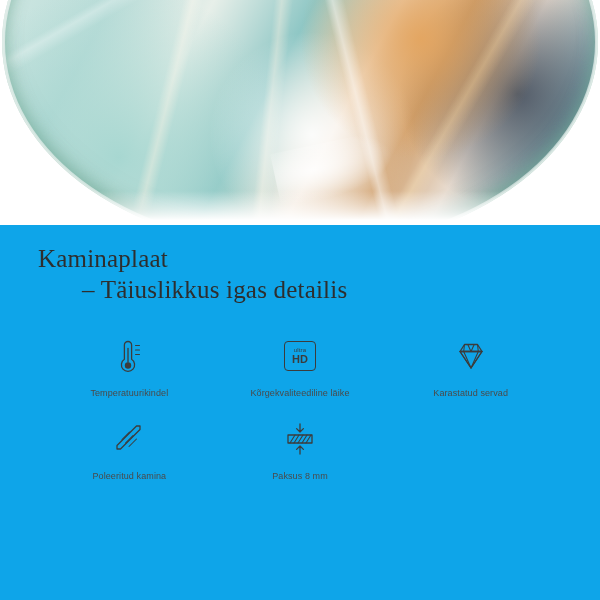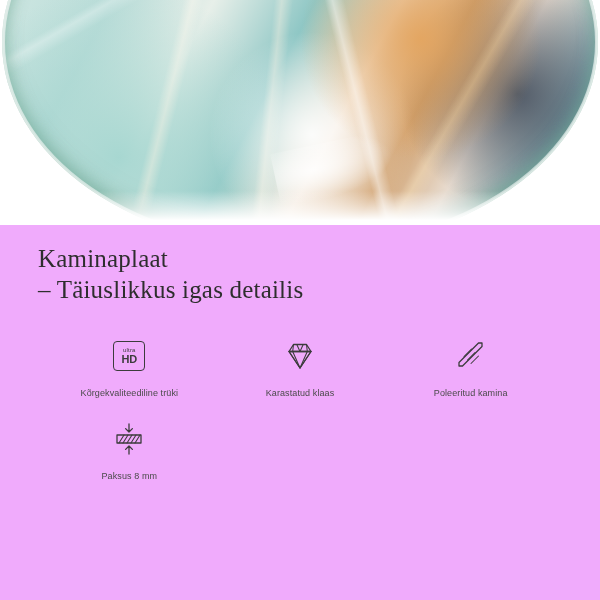--- a/index.html
+++ b/index.html
@@ -11,21 +11,21 @@
     height: 600px;
     background: #ffffff;
     font-family: "Liberation Sans", sans-serif;
     overflow: hidden;
   }
 
   .page {
     position: relative;
     width: 600px;
     height: 600px;
-    background: #f0abfc;
+    background: #0ea5e9;
     overflow: hidden;
   }
 
   
   .hero {
     position: relative;
     width: 600px;
     height: 225px;
     overflow: hidden;
     background: #ffffff;
@@ -102,21 +102,21 @@
   }
   .title {
     font-family: "Liberation Serif", serif;
     font-size: 25px;
     line-height: 31px;
     color: #2e2e2e;
     font-weight: 400;
     margin: 0;
     letter-spacing: .2px;
   }
-  .title .l2 { display: block; }
+  .title .l2 { display: block; margin-left: 44px; }
 
   .desc {
     margin: 18px 0 0 0;
     font-size: 11.5px;
     line-height: 21px;
     color: #3a3a3a;
     max-width: 530px;
   }
 
   
@@ -187,42 +187,53 @@
 
   <div class="content">
     <h1 class="title">
       <span class="l1">Kaminaplaat</span>
       <span class="l2">– Täiuslikkus igas detailis</span>
     </h1>
 
 
     <div class="features">
 
+      <div class="feature">
+        <div class="feature-icon">
+          <svg width="42" height="44" viewBox="0 0 42 44">
+            <path class="st" d="M20 7.5a3.6 3.6 0 0 1 3.6 3.6v14.2a6.6 6.6 0 1 1-7.2 0V11.1A3.6 3.6 0 0 1 20 7.5z"></path>
+            <path class="st" d="M20 14.5v13.6"></path>
+            <circle cx="20" cy="31.5" r="3.2" fill="#3c3c3c"></circle>
+            <path class="st-thin" d="M27.5 11.5h4M27.5 16h4M27.5 20.5h4"></path>
+          </svg>
+        </div>
+        <div class="feature-label">Temperatuurikindel</div>
+      </div>
 
       <div class="feature">
         <div class="feature-icon">
           <div class="ultrahd-box">
             <span class="u-top">ultra</span>
             <span class="u-bot">HD</span>
           </div>
         </div>
-        <div class="feature-label">Kõrgekvaliteediline trüki</div>
+        <div class="feature-label">Kõrgekvaliteediline läike</div>
       </div>
 
 
       <div class="feature">
         <div class="feature-icon">
           <svg width="42" height="44" viewBox="0 0 42 44">
             <path class="st" d="M10 17.5h22L21 34z"></path>
             <path class="st" d="M14.5 10.5h13l4.5 7H10z"></path>
             <path class="st-thin" d="M14.5 10.5l-.8 7M27.5 10.5l.8 7M10 17.5l11 16.5 11-16.5"></path>
             <path class="st-thin" d="M13.7 17.5L21 34l7.3-16.5M17.8 10.5L21 17.5l3.2-7"></path>
           </svg>
         </div>
-        <div class="feature-label">Karastatud klaas</div>
+        <div class="feature-label">Karastatud servad</div>
       </div>
 
       <div class="feature">
         <div class="feature-icon">
           <svg width="42" height="44" viewBox="0 0 42 44">
             <path class="st" d="M10 31.5L29.5 12h3.5v3.5L13.5 35H10z" transform="translate(-1,-3)"></path>
             <path class="st-thin" d="M15 25.5l7.5-7.5M18.5 29l7.5-7.5M22 32.5l7.5-7.5" transform="translate(-1,-3)"></path>
           </svg>
         </div>
         <div class="feature-label">Poleeritud kamina</div>

